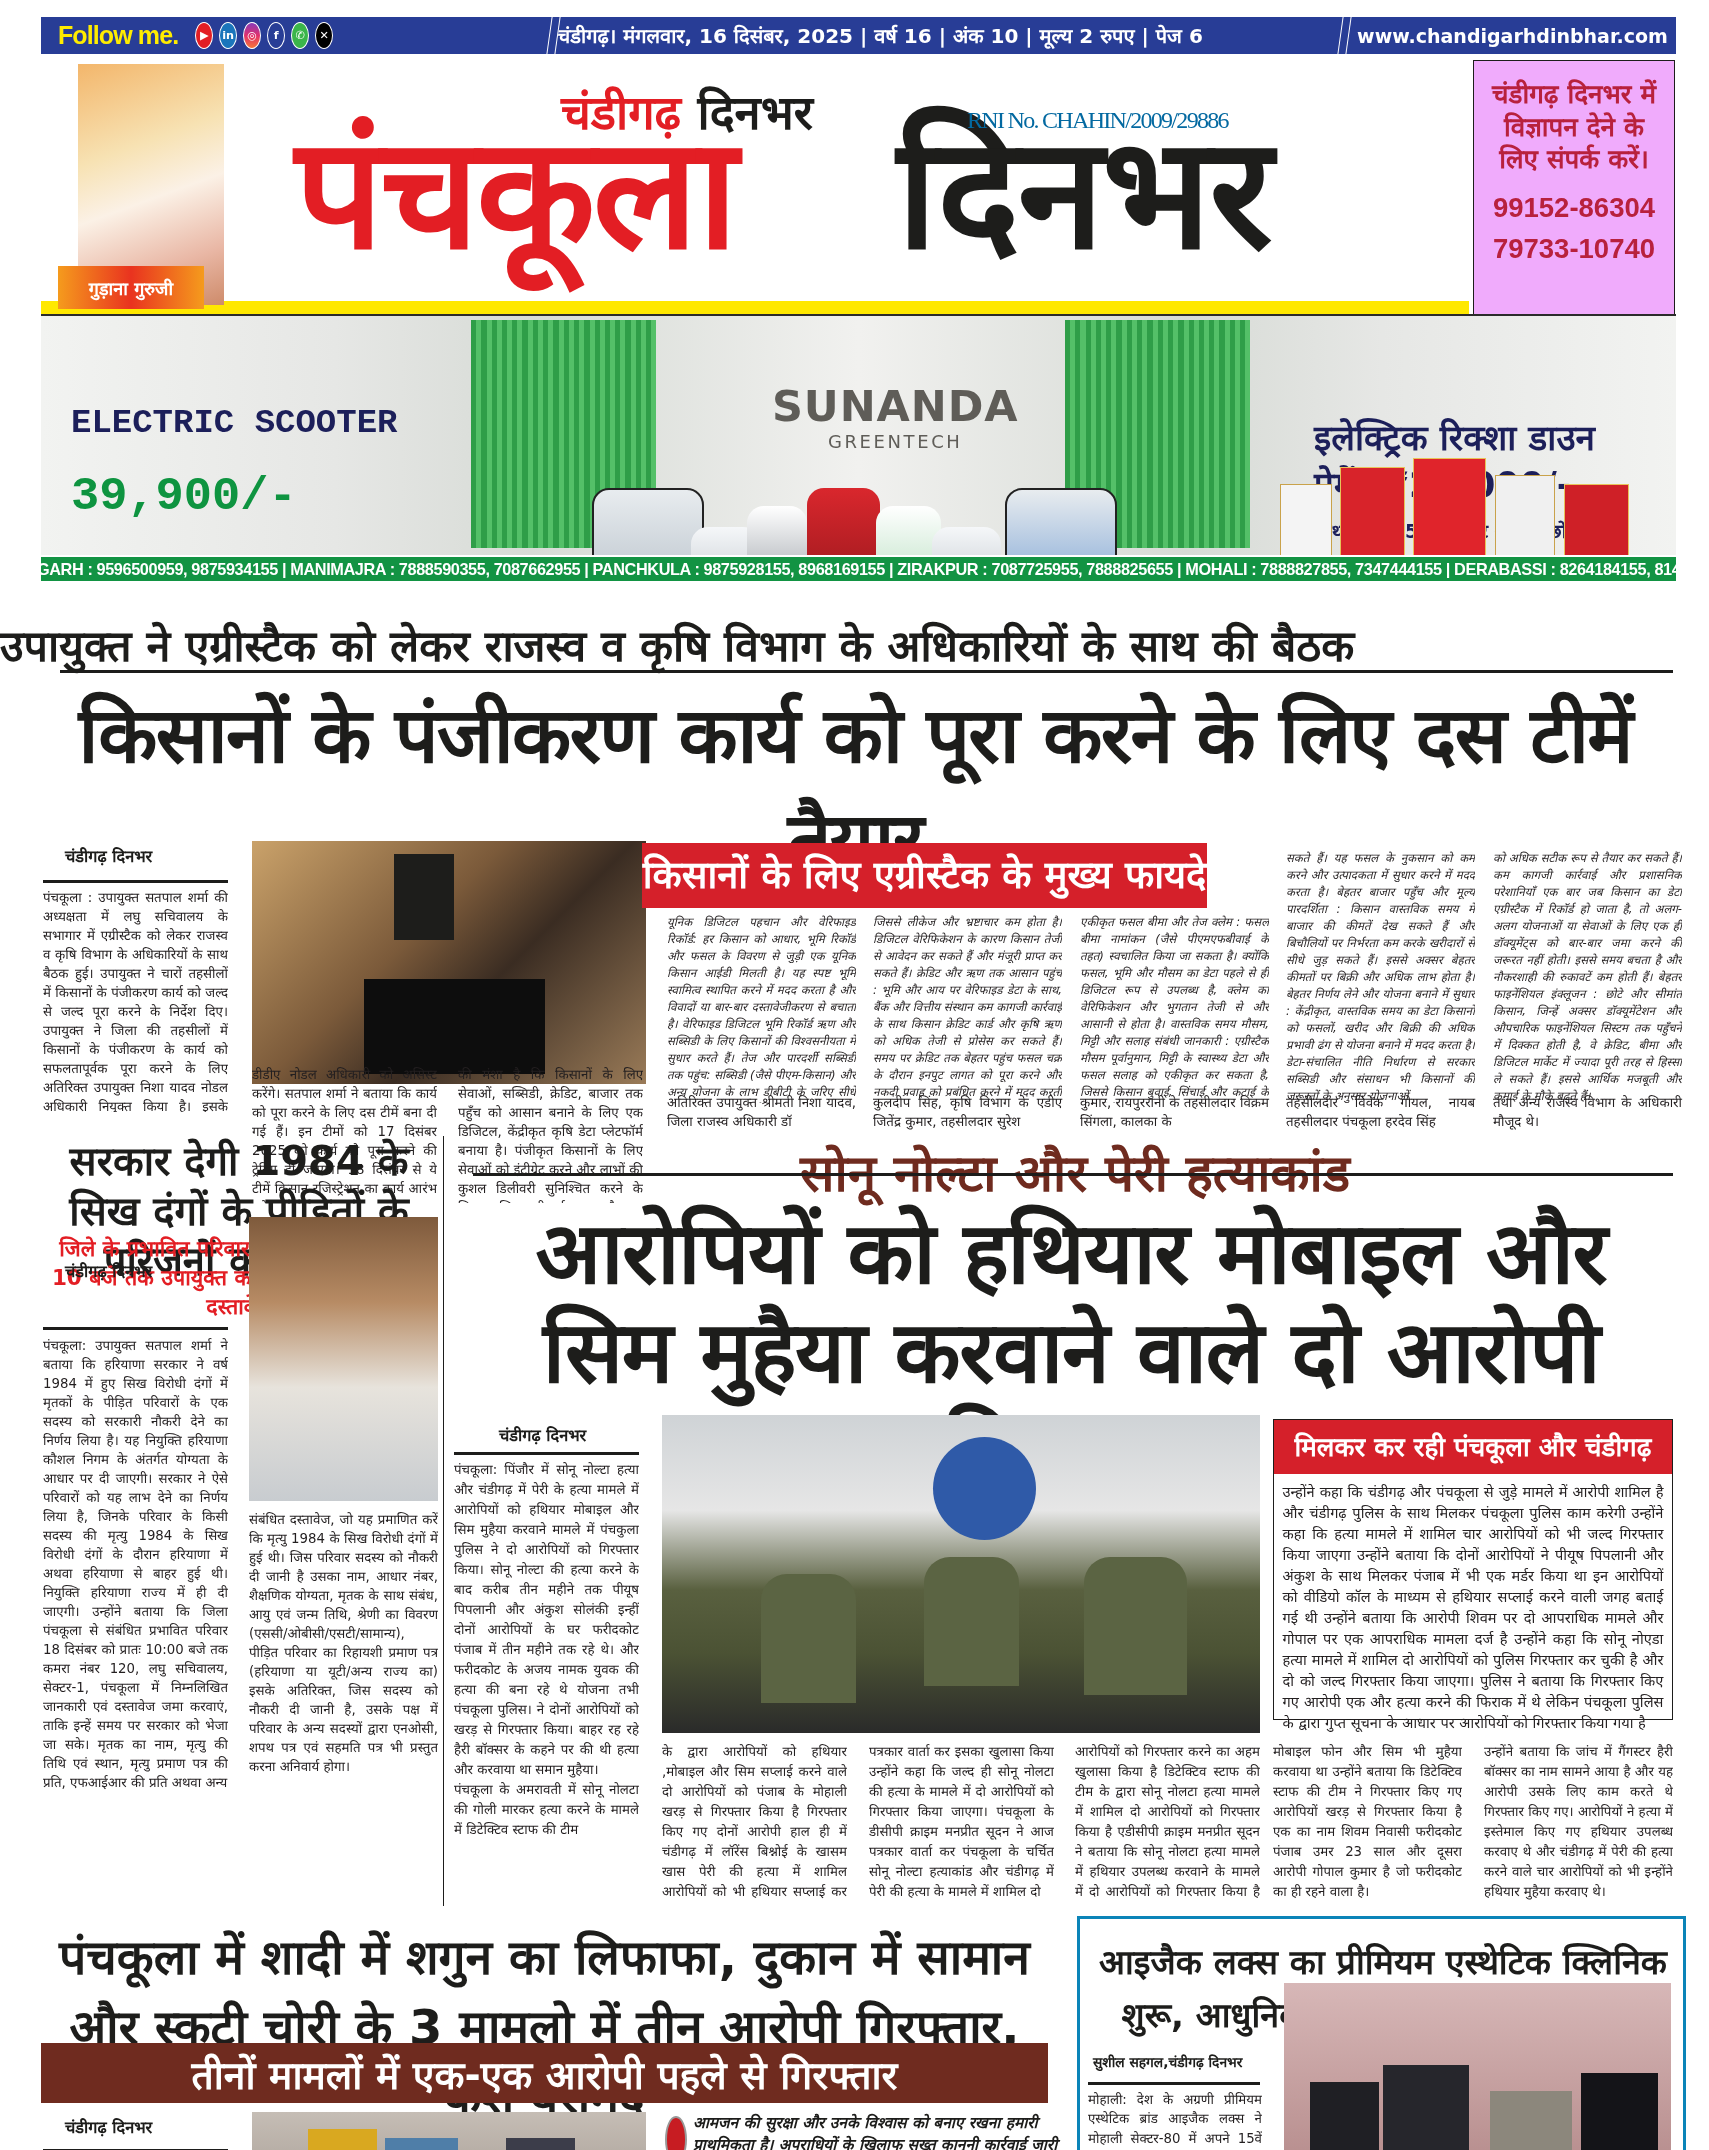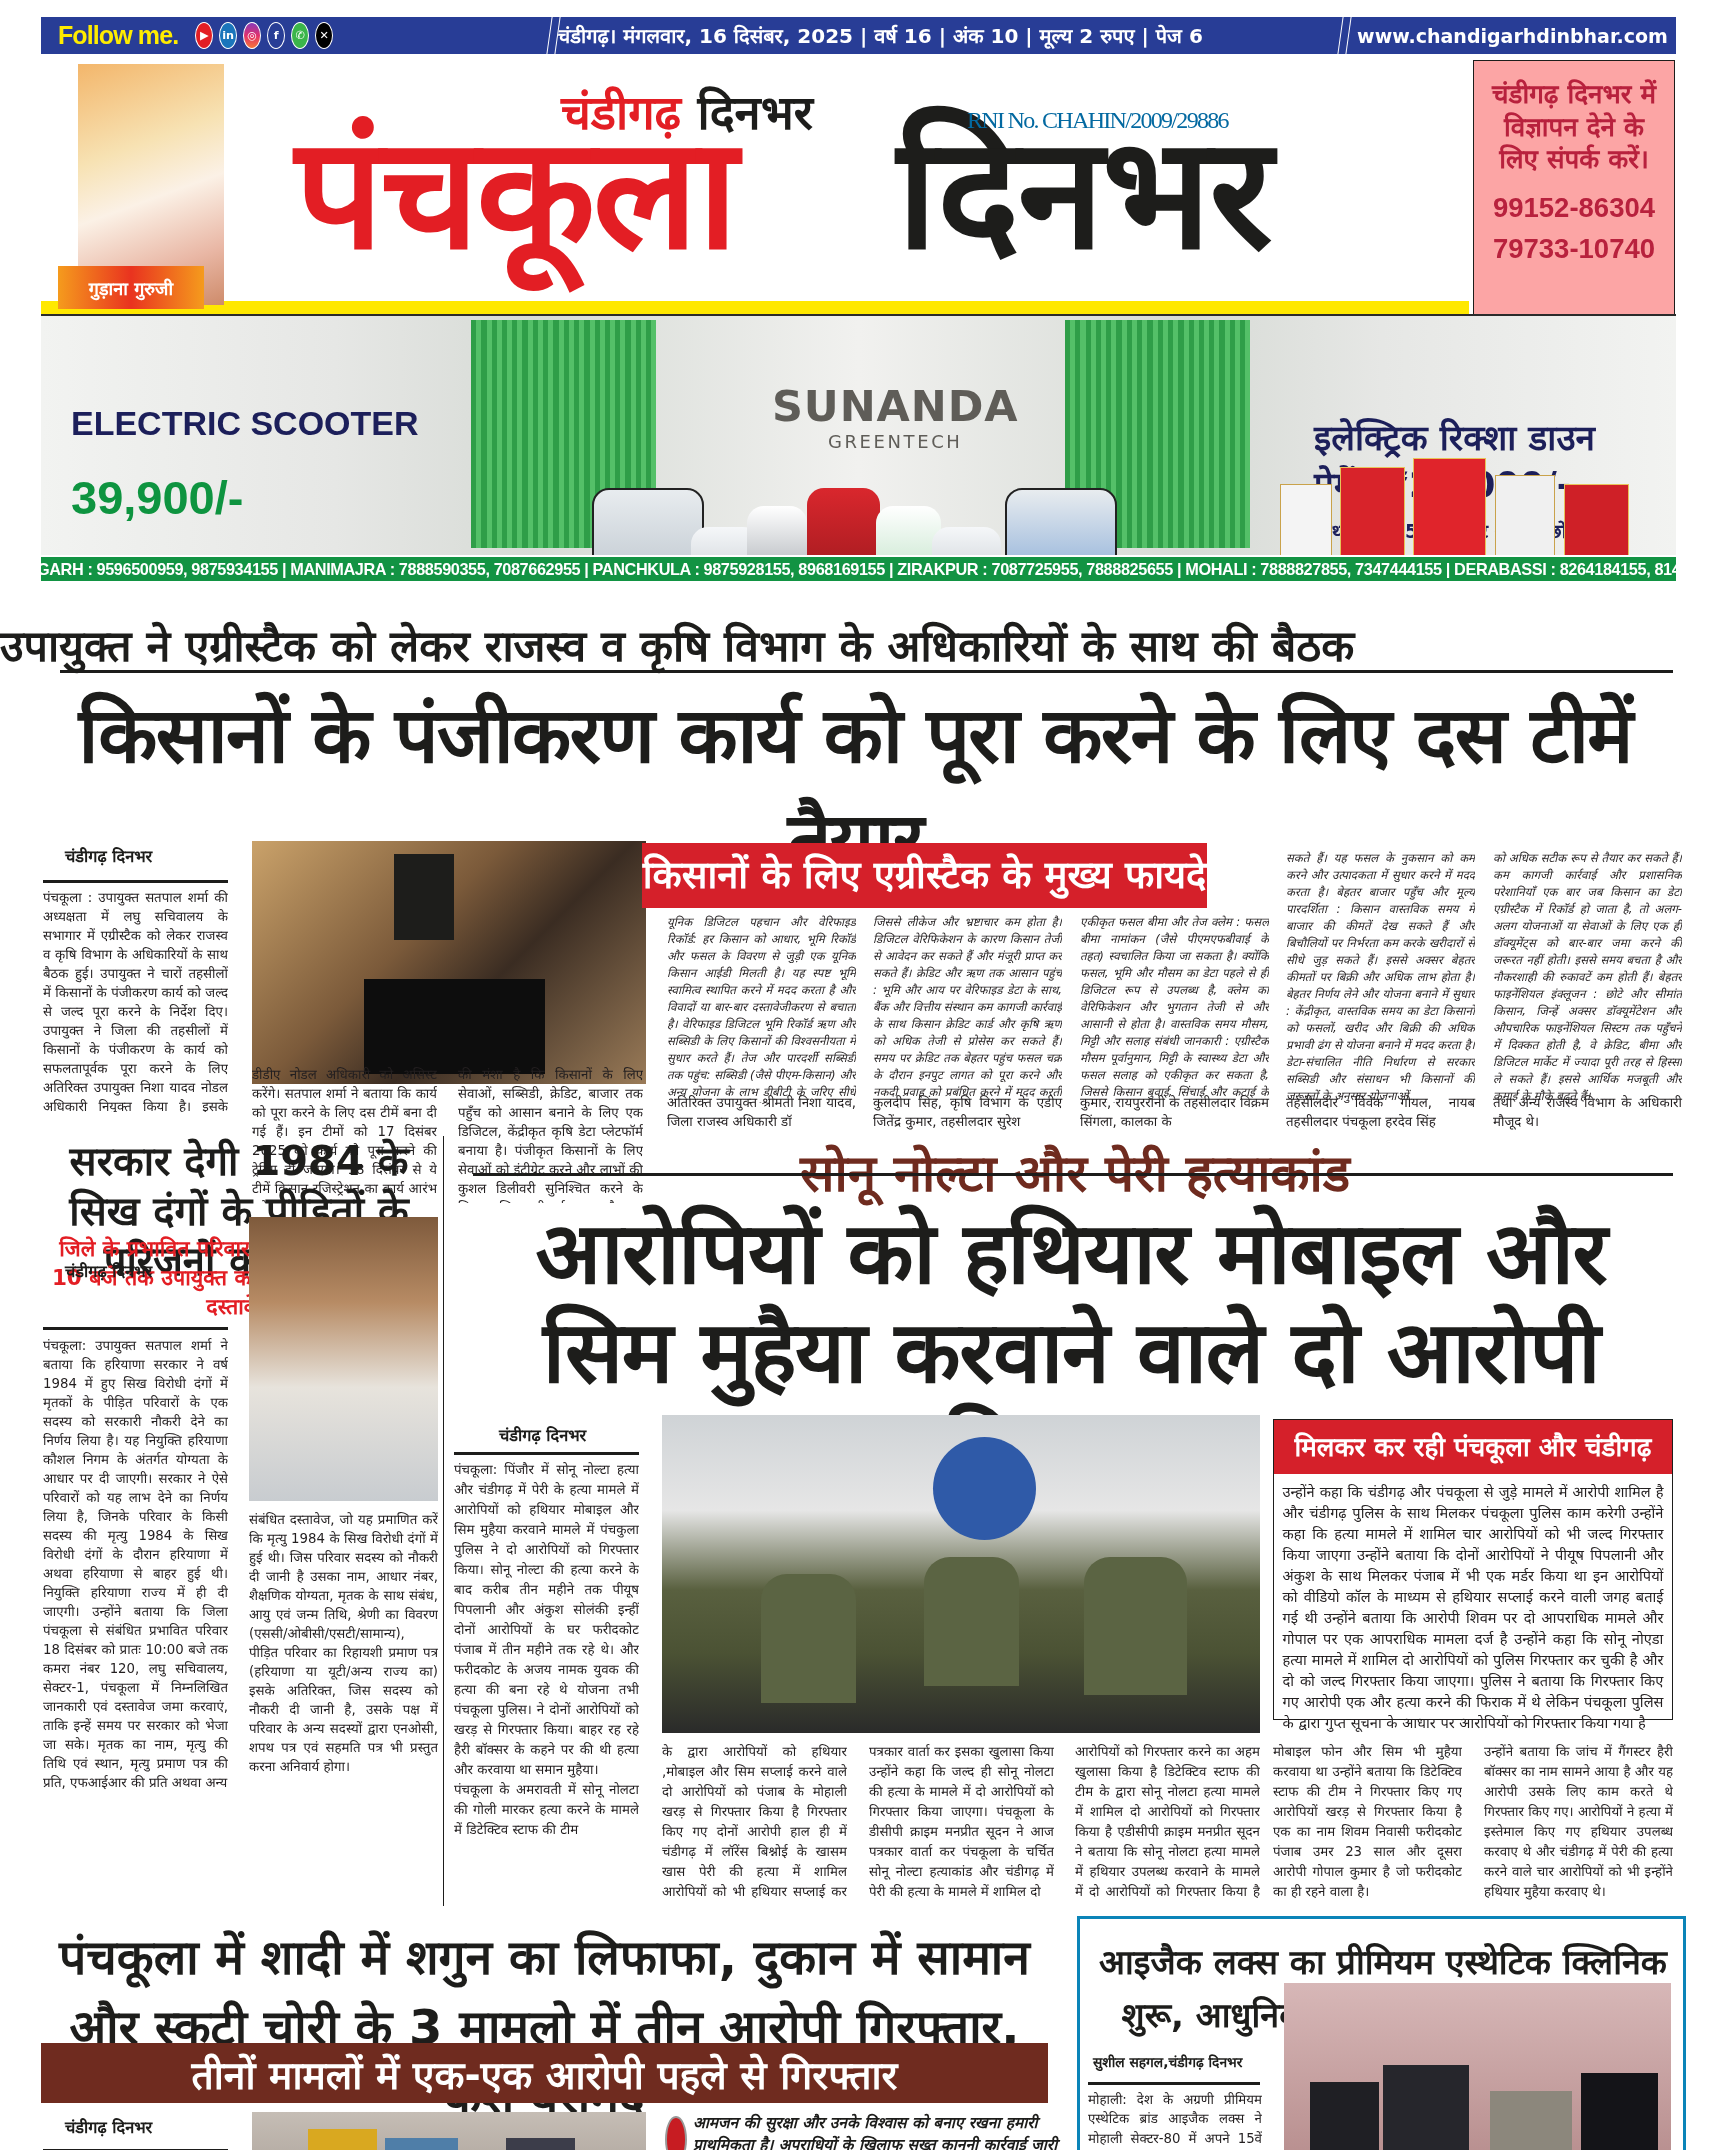--- a/index.html
+++ b/index.html
@@ -17,32 +17,32 @@
 .guru-photo{left:37px;top:61px;width:146px;height:241px;background:linear-gradient(160deg,#f3b66b 0%,#f7e2b3 35%,#fbf1e6 55%,#e9b7a5 80%,#ce8b6a 100%)}
 .guru-label{left:17px;top:206px;width:146px;height:43px;background:linear-gradient(90deg,#f59b1d,#e9331f,#f59b1d);color:#fff;display:flex;align-items:center;justify-content:center;font-size:18px;font-weight:bold}
 .small-title{left:520px;top:19.4px;font-size:47px;font-weight:bold;color:#1d1d1b;white-space:nowrap}
 .small-title .red{color:#e31e24}
 .big-left{left:254px;top:56px;font-size:155px;font-weight:bold;color:#e31e24;line-height:1;white-space:nowrap;letter-spacing:-2.6px}
 .big-right{left:856px;top:56px;font-size:155px;font-weight:bold;color:#1d1d1b;line-height:1;white-space:nowrap;letter-spacing:-1.7px}
 .rni{left:926px;top:47px;font-family:"Liberation Serif",serif;font-size:24px;color:#0369a1;white-space:nowrap;letter-spacing:-1.7px}
 .yellow-strip{left:0;top:241px;width:1428px;height:52px;background:#ffe800}
 .email{left:39px;top:256px;font-size:24px;font-weight:bold;color:#1d1d1b}
 .venture{left:938px;top:260px;font-family:"Liberation Serif",serif;font-size:22.4px;font-weight:bold;color:#1d1d1b}
-.adbox{left:1432px;top:0;width:202px;height:297px;border:1.7px solid #1d1d1b;background:#fca5a5;text-align:center;padding-top:17px}
+.adbox{left:1432px;top:0;width:202px;height:297px;border:1.7px solid #1d1d1b;background:#f0abfc;text-align:center;padding-top:17px}
 .adbox .adtxt{font-size:26px;font-weight:bold;color:#b8213d;line-height:1.25;padding:0 8.6px}
 .adbox .ph{font-size:27.5px;font-weight:bold;color:#b8213d;line-height:1.35;margin-top:13px;font-family:"Liberation Sans",sans-serif}
 .banner{left:41px;top:314px;width:1635px;height:241px;background:linear-gradient(90deg,#f2f3f1 0%,#e6e7e5 18%,#d7dbd6 30%,#f1f1ef 50%,#d7dbd6 70%,#e6e7e5 82%,#f2f3f1 100%);overflow:hidden;border-top:2.6px solid #2b2b2b}
 .ban-circ1{left:430px;top:4.3px;width:185px;height:228px;background:repeating-linear-gradient(90deg,#2f9e48 0 5.2px,#54c068 5.2px 10.3px)}
 .ban-circ2{left:1024px;top:4.3px;width:185px;height:228px;background:repeating-linear-gradient(90deg,#2f9e48 0 5.2px,#54c068 5.2px 10.3px)}
 .sunanda{left:731px;top:65px;text-align:center;color:#5f5d58}
 .sunanda .b{font-size:43px;font-weight:bold;letter-spacing:0.9px}
 .sunanda .s{font-size:18px;letter-spacing:2.6px}
 .vehicles{left:551px;top:129px;width:551px;height:224px}
 .veh{position:absolute;bottom:0;border-radius:17px 17px 4.3px 4.3px}
-.ev-left{left:30px;top:86px;color:#1c1f5a;font-weight:bold;font-family:Liberation Sans, sans-serif}
+.ev-left{left:30px;top:86px;color:#1c1f5a;font-weight:bold;font-family:Liberation Mono, monospace}
 .ev-left .l1{font-size:34px;line-height:1.25}
 .ev-left .price{font-size:47px;color:#0e9440;margin-top:25px}
 .ev-right{left:1273px;top:99px;color:#1c1f5a;font-weight:bold}
 .ev-right .r1{font-size:35px;line-height:1.35}
 .ev-right .r2{font-size:19px;margin-top:8.6px}
 .gifts{left:1226px;top:301px;width:409px;height:112px}
 .contacts{left:41px;top:557px;width:1635px;height:24px;background:#129343;color:#fff;font-size:16.3px;font-weight:bold;display:flex;align-items:center;justify-content:center;font-family:"Liberation Sans",sans-serif;white-space:nowrap;letter-spacing:-0.4px}
 .kicker1{left:0;top:615px;width:1710px;text-align:left;font-size:43px;font-weight:bold;color:#1d1d1b}
 .rule{height:3.4px;background:#1d1d1b}
 .head1{left:0;top:680px;width:1710px;text-align:center;font-size:77px;font-weight:bold;color:#1d1d1b;letter-spacing:-1.7px}

